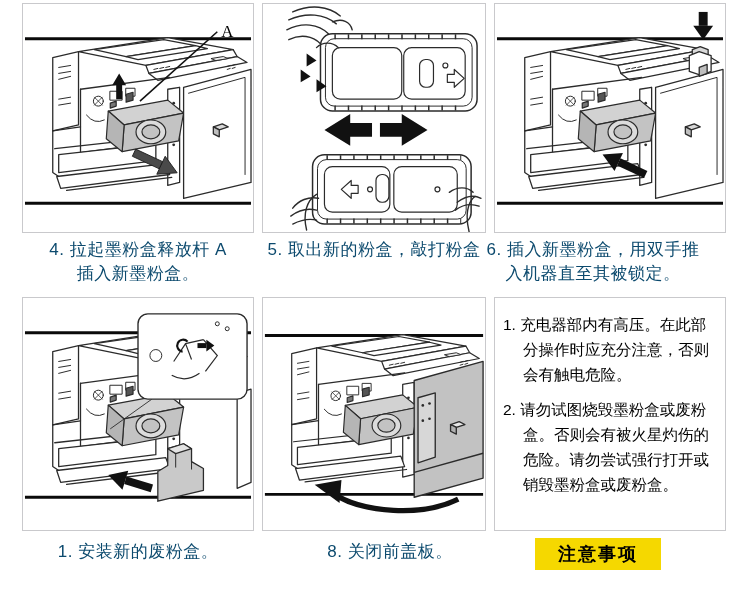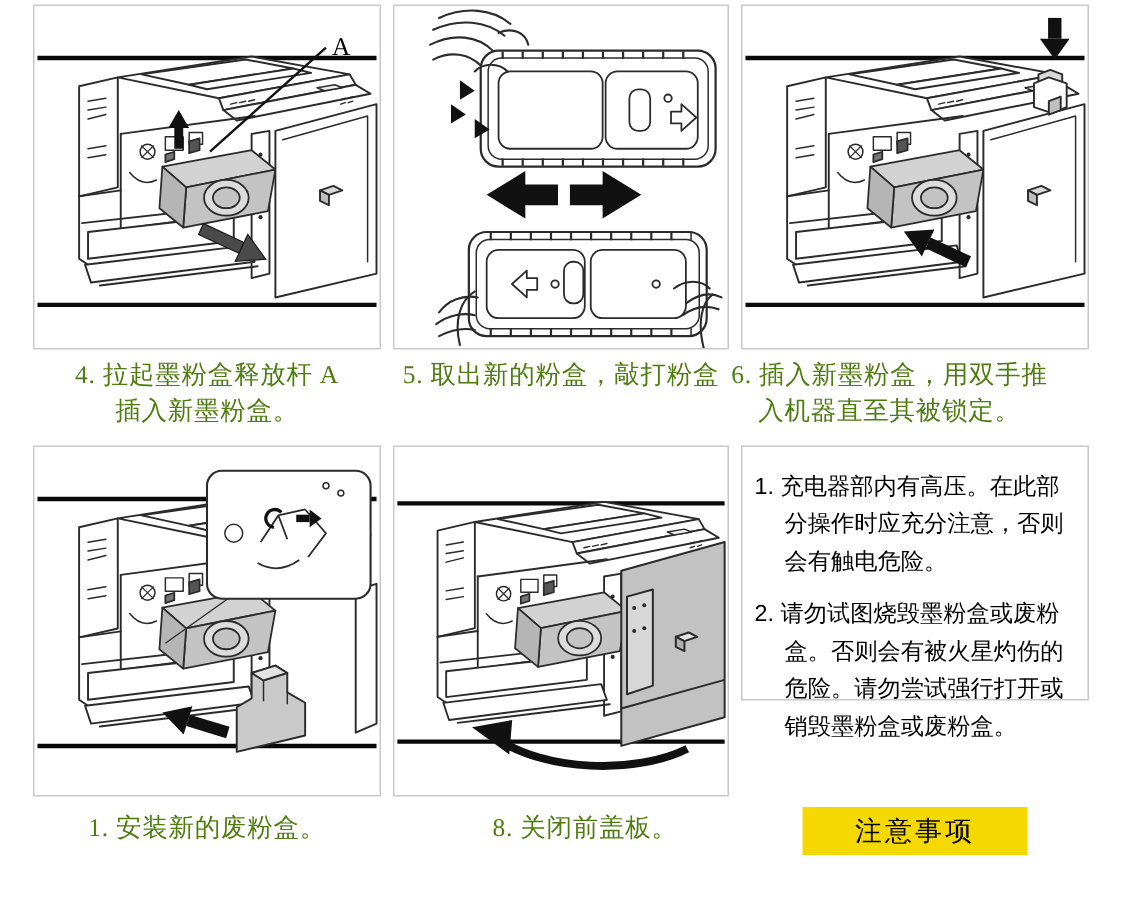--- a/index.html
+++ b/index.html
@@ -1,27 +1,27 @@
 <!DOCTYPE html>
 <html><head>
 <meta charset="utf-8">
 <style>
   html,body{margin:0;padding:0;background:#ffffff;}
   .page{position:relative;width:750px;height:606px;background:#ffffff;overflow:hidden;
         font-family:"Liberation Sans",sans-serif;color:#000;}
   .panel{position:absolute;background:#fff;border:1px solid #c9c9cc;box-sizing:border-box;}
   .panel svg{display:block;width:100%;height:100%;}
-  .caption{position:absolute;text-align:center;font-size:17px;line-height:24px;color:#4d7c0f;
-           letter-spacing:0.5px;font-family:Liberation Serif, serif;}
-  .notice{position:absolute;left:494px;top:297px;width:232px;height:170px;background:#fff;
+  .caption{position:absolute;text-align:center;font-size:17px;line-height:24px;color:#0c4a6e;
+           letter-spacing:0.5px;}
+  .notice{position:absolute;left:494px;top:297px;width:232px;height:234px;background:#fff;
           border:1px solid #c9c9cc;box-sizing:border-box;padding:14px 8px 8px 8px;}
   .notice-item{font-size:15.5px;line-height:25px;margin:0 0 10px 0;
                padding-left:20px;text-indent:-20px;}
-  .badge{position:absolute;left:535px;top:538px;width:150px;height:32px;background:#F5D800;
-         display:flex;align-items:center;justify-content:center;font-size:18px;font-weight:normal;
+  .badge{position:absolute;left:535px;top:538px;width:126px;height:32px;background:#F5D800;
+         display:flex;align-items:center;justify-content:center;font-size:18px;font-weight:bold;
          letter-spacing:2px;color:#000;}
   .lineart{stroke:#2b2b2b;stroke-width:1.3;stroke-linejoin:round;stroke-linecap:round;fill:#fff;}
 </style>
 </head>
 <body>
 
 <div class="page">
 
   <svg width="0" height="0" style="position:absolute" aria-hidden="true">
     <defs>

